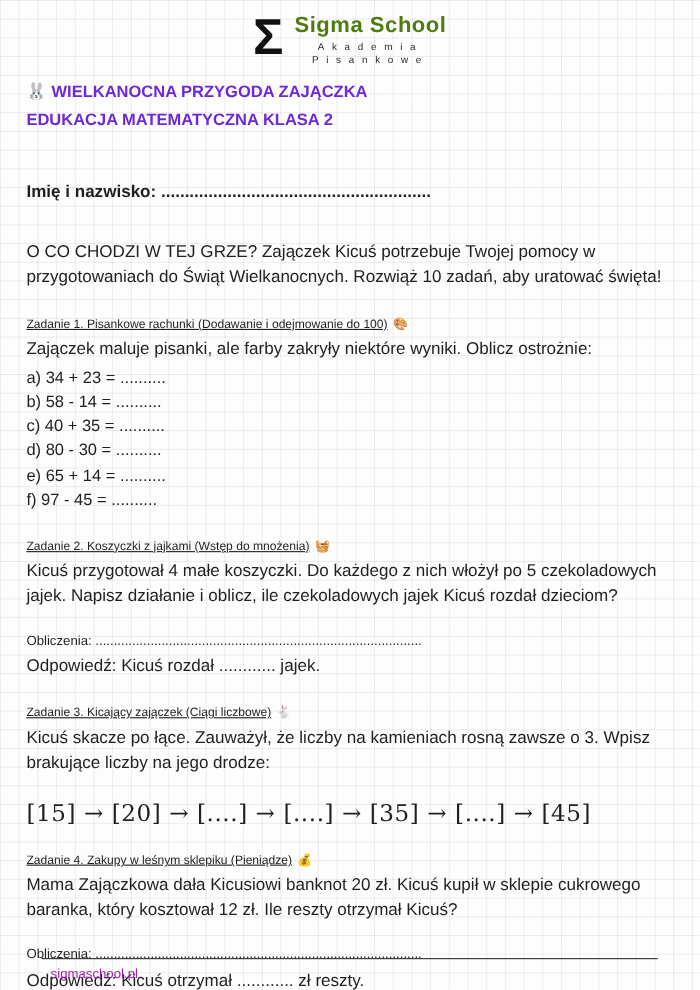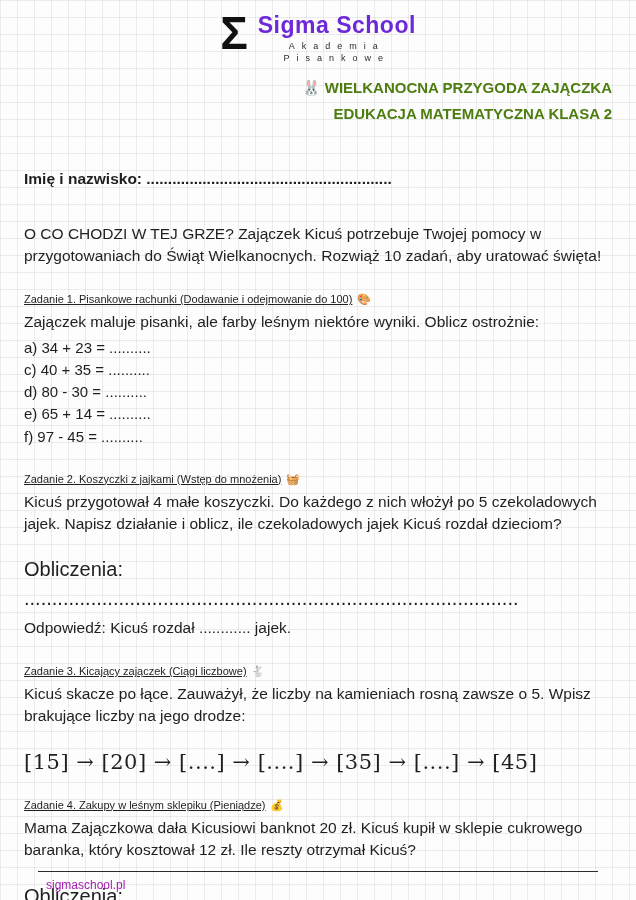--- a/index.html
+++ b/index.html
@@ -14,37 +14,37 @@
     background-size:17px 17px;
     position:relative;
     overflow:hidden;
   }
   .page { padding:8px 24px 0 24px; }
 
   
   .logo { display:flex; justify-content:center; align-items:flex-start; gap:10px; padding-top:2px; }
   .sigma { font-size:46px; line-height:1; font-weight:bold; color:#111; }
   .logo-text { text-align:center; padding-top:2px; }
-  .logo-name { color:#6d28d9; font-size:23px; font-weight:bold; letter-spacing:0.5px; }
+  .logo-name { color:#4d7c0f; font-size:20px; font-weight:bold; letter-spacing:0.5px; }
   .logo-sub { font-size:9px; letter-spacing:7px; color:#2b2b2b; margin-top:2px; text-transform:none; }
 
   
-  .headline { text-align:right; color:#4d7c0f; font-weight:bold; font-size:15px; margin-top:12px; line-height:1.7; }
+  .headline { text-align:left; color:#6d28d9; font-weight:bold; font-size:15px; margin-top:12px; line-height:1.7; }
 
   .name-line { font-weight:bold; font-size:15.5px; margin-top:44px; }
 
   p.body-text { font-size:15.5px; line-height:1.45; margin-top:35px; }
 
   .task { margin-top:24px; }
   .task-heading { font-size:11px; line-height:1.45; }
   .task-heading .hd { text-decoration:underline; }
   .task-heading .emo { margin-left:5px; text-decoration:none; }
   .task-body { font-size:15.5px; line-height:1.45; margin-top:3px; }
   .eq-list { margin-top:4px; font-size:15px; line-height:1.47; }
-  .blank-line { font-size:20px; line-height:1.45; margin-top:20px; }
+  .blank-line { font-size:12px; line-height:1.45; margin-top:20px; }
   .answer-line { font-size:15.5px; line-height:1.45; margin-top:4px; }
 
   .sequence {
     font-family:"DejaVu Serif", serif;
     font-size:21px;
     margin-top:22px;
     letter-spacing:0.5px;
     white-space:nowrap;
   }
 
@@ -79,44 +79,45 @@
   </div>
 
   <div class="name-line">Imię i nazwisko: .........................................................</div>
 
   <p class="body-text">O CO CHODZI W TEJ GRZE? Zajączek Kicuś potrzebuje Twojej pomocy w przygotowaniach do Świąt Wielkanocnych. Rozwiąż 10 zadań, aby uratować święta!</p>
 
   <div class="task">
     <div class="task-heading">
       <span class="hd">Zadanie 1. Pisankowe rachunki (Dodawanie i odejmowanie do 100)</span><span class="emo">🎨</span>
     </div>
-    <div class="task-body">Zajączek maluje pisanki, ale farby leśnym niektóre wyniki. Oblicz ostrożnie:</div>
+    <div class="task-body">Zajączek maluje pisanki, ale farby zakryły niektóre wyniki. Oblicz ostrożnie:</div>
     <div class="eq-list">
       <div>a) 34 + 23 = ..........</div>
+      <div>b) 58 - 14 = ..........</div>
       <div>c) 40 + 35 = ..........</div>
       <div>d) 80 - 30 = ..........</div>
       <div>e) 65 + 14 = ..........</div>
       <div>f) 97 - 45 = ..........</div>
     </div>
   </div>
 
   <div class="task">
     <div class="task-heading">
       <span class="hd">Zadanie 2. Koszyczki z jajkami (Wstęp do mnożenia)</span><span class="emo">🧺</span>
     </div>
     <div class="task-body">Kicuś przygotował 4 małe koszyczki. Do każdego z nich włożył po 5 czekoladowych jajek. Napisz działanie i oblicz, ile czekoladowych jajek Kicuś rozdał dzieciom?</div>
     <div class="blank-line">Obliczenia: .........................................................................................</div>
     <div class="answer-line">Odpowiedź: Kicuś rozdał ............ jajek.</div>
   </div>
 
   <div class="task">
     <div class="task-heading">
       <span class="hd">Zadanie 3. Kicający zajączek (Ciągi liczbowe)</span><span class="emo">🐇</span>
     </div>
-    <div class="task-body">Kicuś skacze po łące. Zauważył, że liczby na kamieniach rosną zawsze o 5. Wpisz brakujące liczby na jego drodze:</div>
+    <div class="task-body">Kicuś skacze po łące. Zauważył, że liczby na kamieniach rosną zawsze o 3. Wpisz brakujące liczby na jego drodze:</div>
     <div class="sequence">[15] → [20] → [....] → [....] → [35] → [....] → [45]</div>
   </div>
 
   <div class="task">
     <div class="task-heading">
       <span class="hd">Zadanie 4. Zakupy w leśnym sklepiku (Pieniądze)</span><span class="emo">💰</span>
     </div>
     <div class="task-body">Mama Zajączkowa dała Kicusiowi banknot 20 zł. Kicuś kupił w sklepie cukrowego baranka, który kosztował 12 zł. Ile reszty otrzymał Kicuś?</div>
     <div class="blank-line">Obliczenia: .........................................................................................</div>
     <div class="answer-line">Odpowiedź: Kicuś otrzymał ............ zł reszty.</div>

